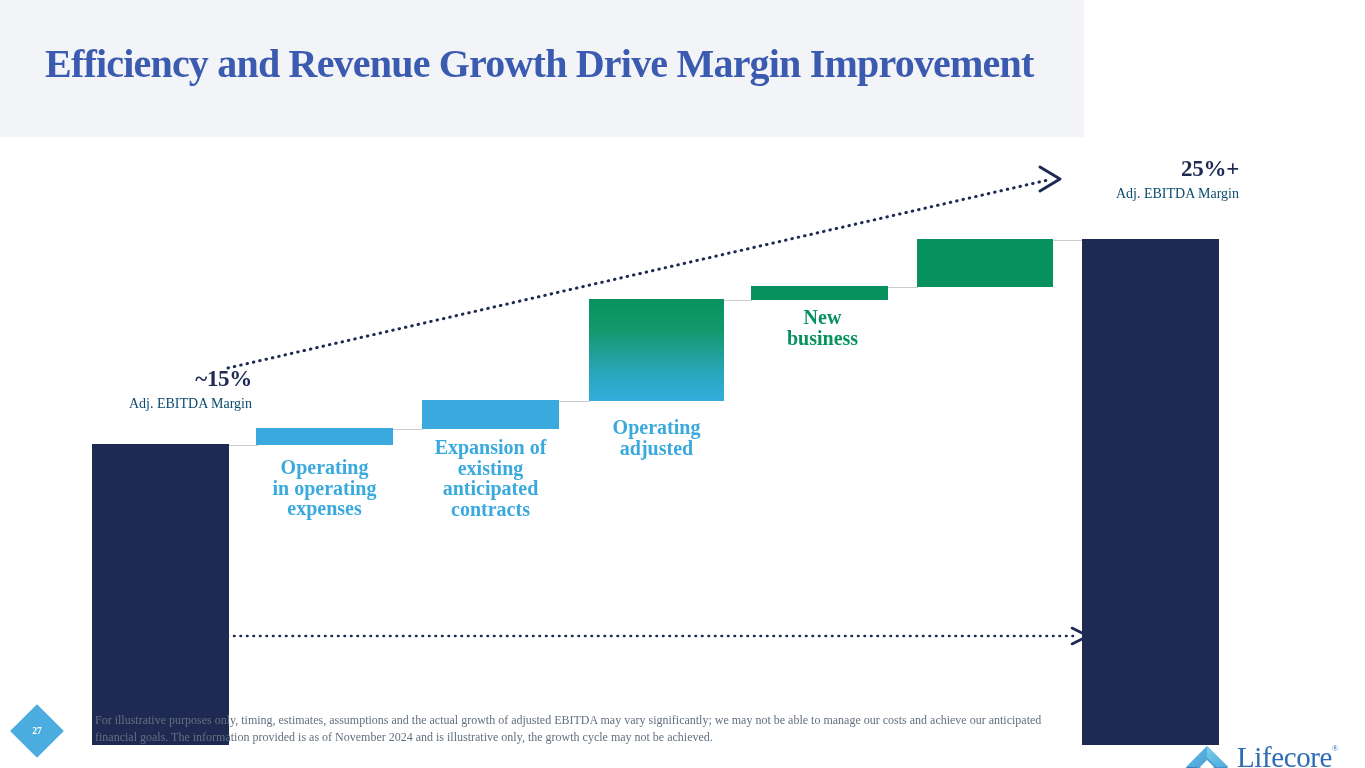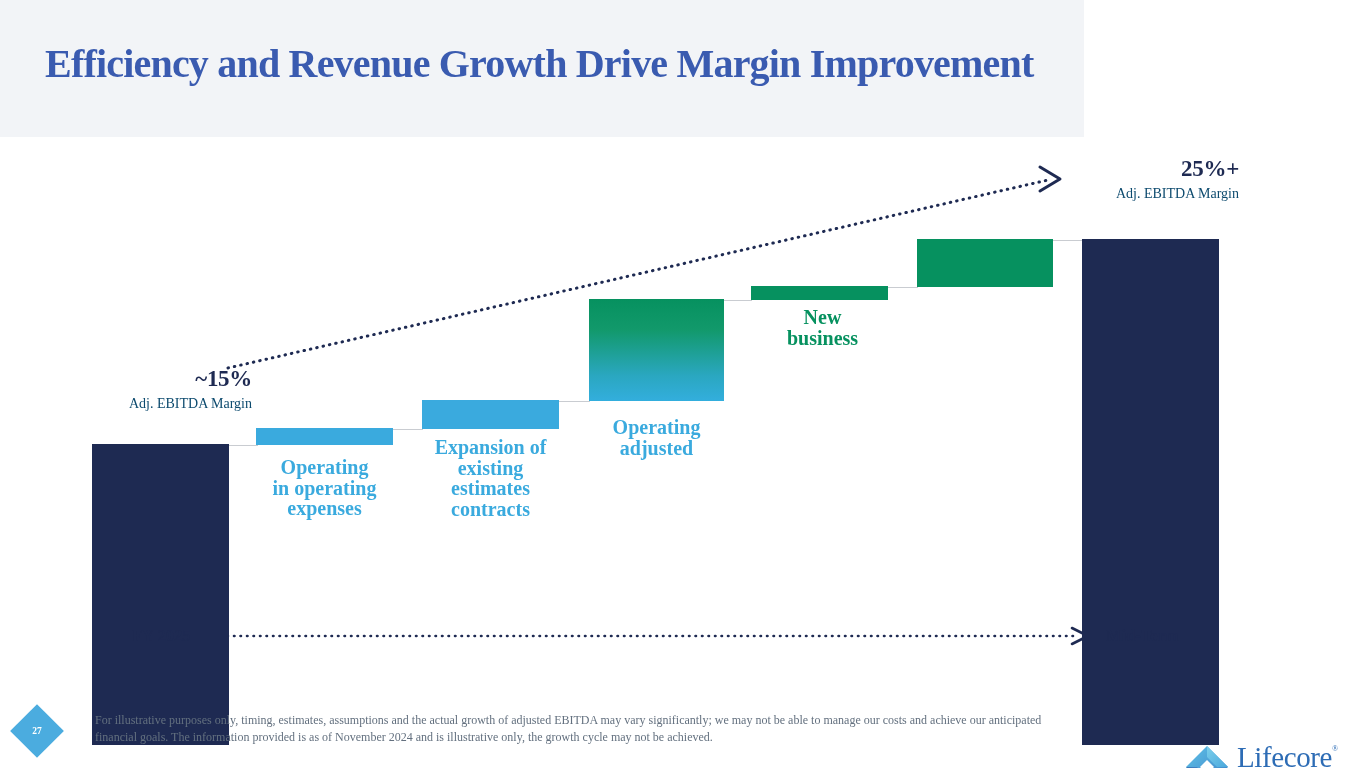--- a/index.html
+++ b/index.html
@@ -201,21 +201,21 @@
 
     <div class="bar-label blue-label" style="left:256px; top:320px; width:137px;">
       <div>Operating</div>
       <div>in operating</div>
       <div>expenses</div>
     </div>
 
     <div class="bar-label blue-label" style="left:422px; top:300px; width:137px;text-align:center;">
       <div>Expansion of</div>
       <div>existing</div>
-      <div>estimates</div>
+      <div>anticipated</div>
       <div>contracts</div>
     </div>
 
     <div class="bar-label blue-label" style="left:588px; top:280px; width:137px;">
       <div>Operating</div>
       <div>adjusted</div>
     </div>
 
     <div class="bar-label green-label" style="left:754px; top:170px; width:137px;">
       <div>New</div>

